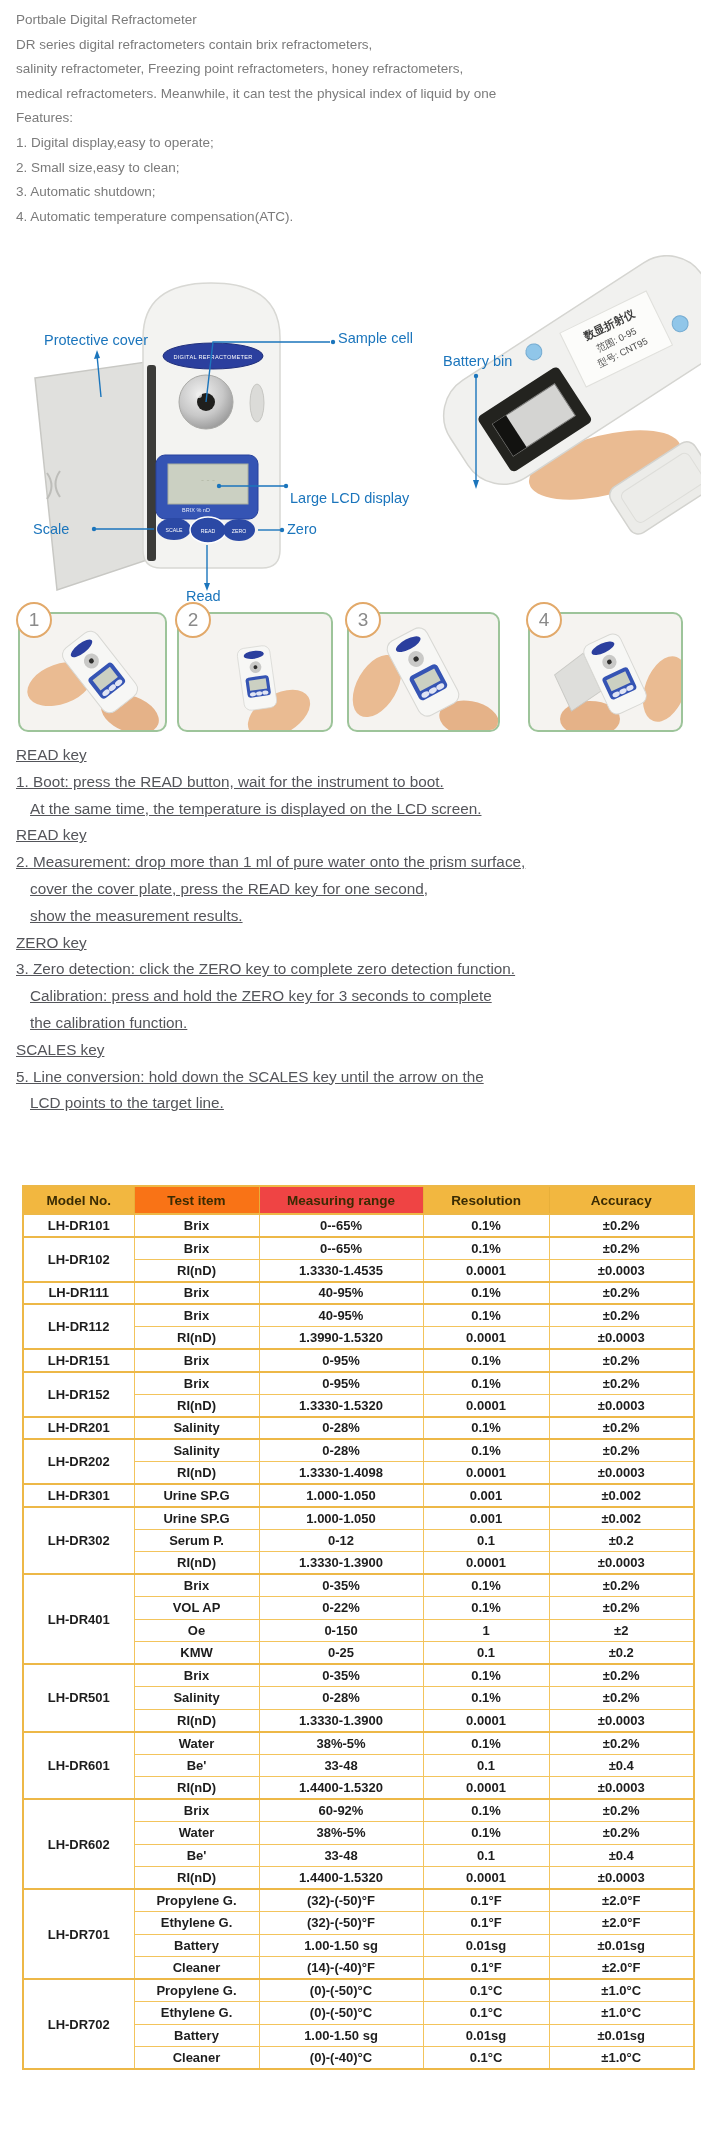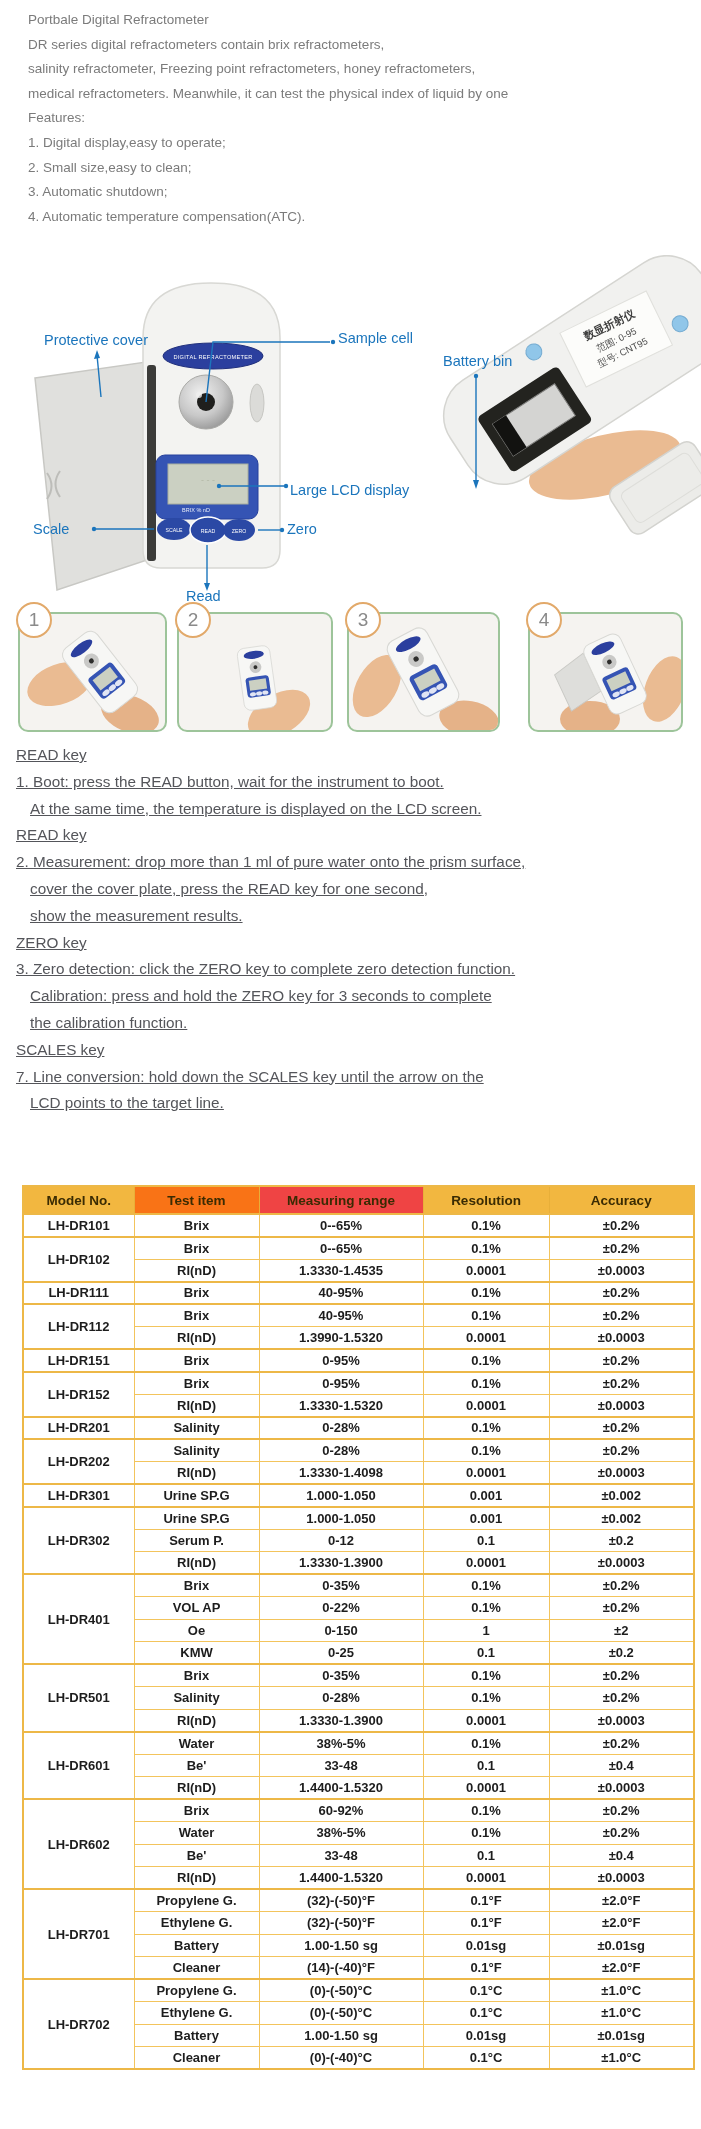--- a/index.html
+++ b/index.html
@@ -2,21 +2,21 @@
 <html><head>
 <meta charset="utf-8">
 <style>
   * { margin:0; padding:0; box-sizing:border-box; }
   html,body { background:#ffffff; }
   body {
     width:701px; height:2129px; position:relative; overflow:hidden;
     font-family:"Liberation Sans", sans-serif;
     --ann:#1b75bc;
   }
-  .intro { position:absolute; left:28px; top:8px; width:560px; color:#7b7b7b; font-size:13.5px; }
+  .intro { position:absolute; left:16px; top:8px; width:560px; color:#7b7b7b; font-size:13.5px; }
   .intro p { line-height:24.6px; white-space:nowrap; }
 
   .figure { position:absolute; left:0; top:255px; width:701px; height:345px; }
   .figure svg.scene { position:absolute; left:0; top:0; }
   .ann-label { position:absolute; color:var(--ann); font-size:14.5px; white-space:nowrap; }
   .ann-stroke { stroke:var(--ann); fill:none; }
   .ann-fill { fill:var(--ann); }
 
   .steps { position:absolute; left:0; top:598px; width:701px; height:148px; }
   .step-card { position:absolute; top:14px; height:120px; border:2px solid #9DC49A;
@@ -126,21 +126,21 @@
         <polygon class="ann-fill" points="204,328 210,328 207,336"></polygon>
         <circle class="ann-fill" cx="476" cy="121" r="2.2"></circle>
         <line class="ann-stroke" x1="476" y1="123" x2="476" y2="231"></line>
         <polygon class="ann-fill" points="473,225 479,225 476,234"></polygon>
       </g>
     </svg>
 
     <div class="ann-label" style="left:44px;  top:77px">Protective cover</div>
     <div class="ann-label" style="left:338px; top:75px">Sample cell</div>
     <div class="ann-label" style="left:443px; top:98px">Battery bin</div>
-    <div class="ann-label" style="left:290px; top:227px">Large LCD display</div>
+    <div class="ann-label" style="left:290px; top:235px">Large LCD display</div>
     <div class="ann-label" style="left:33px;  top:266px">Scale</div>
     <div class="ann-label" style="left:287px; top:266px">Zero</div>
     <div class="ann-label" style="left:186px; top:333px">Read</div>
   </section>
 
   <section class="steps" id="steps">
       <div class="step-card" style="left: 18px; width: 149px;"><svg viewBox="0 0 145 120" width="145" height="120">
     <ellipse cx="40" cy="70" rx="34" ry="20" fill="#EABB92" transform="rotate(-20 40 70)"></ellipse>
     <ellipse cx="110" cy="100" rx="30" ry="18" fill="#E5B288" transform="rotate(20 110 100)"></ellipse>
     <g transform="translate(80,58) rotate(-38) scale(1)">
@@ -216,21 +216,21 @@
       <p class="ind">At the same time, the temperature is displayed on the LCD screen.</p>
       <p>READ key</p>
       <p>2. Measurement: drop more than 1 ml of pure water onto the prism surface,</p>
       <p class="ind">cover the cover plate, press the READ key for one second,</p>
       <p class="ind">show the measurement results.</p>
       <p>ZERO key</p>
       <p>3. Zero detection: click the ZERO key to complete zero detection function.</p>
       <p class="ind">Calibration: press and hold the ZERO key for 3 seconds to complete</p>
       <p class="ind">the calibration function.</p>
       <p>SCALES key</p>
-      <p>7. Line conversion: hold down the SCALES key until the arrow on the</p>
+      <p>5. Line conversion: hold down the SCALES key until the arrow on the</p>
       <p class="ind">LCD points to the target line.</p>
     </section>
 
   <section class="spec">
     <table>
       <colgroup>
         <col style="width:111px">
           <col style="width:125px">
           <col style="width:164px">
         <col style="width:126px">

